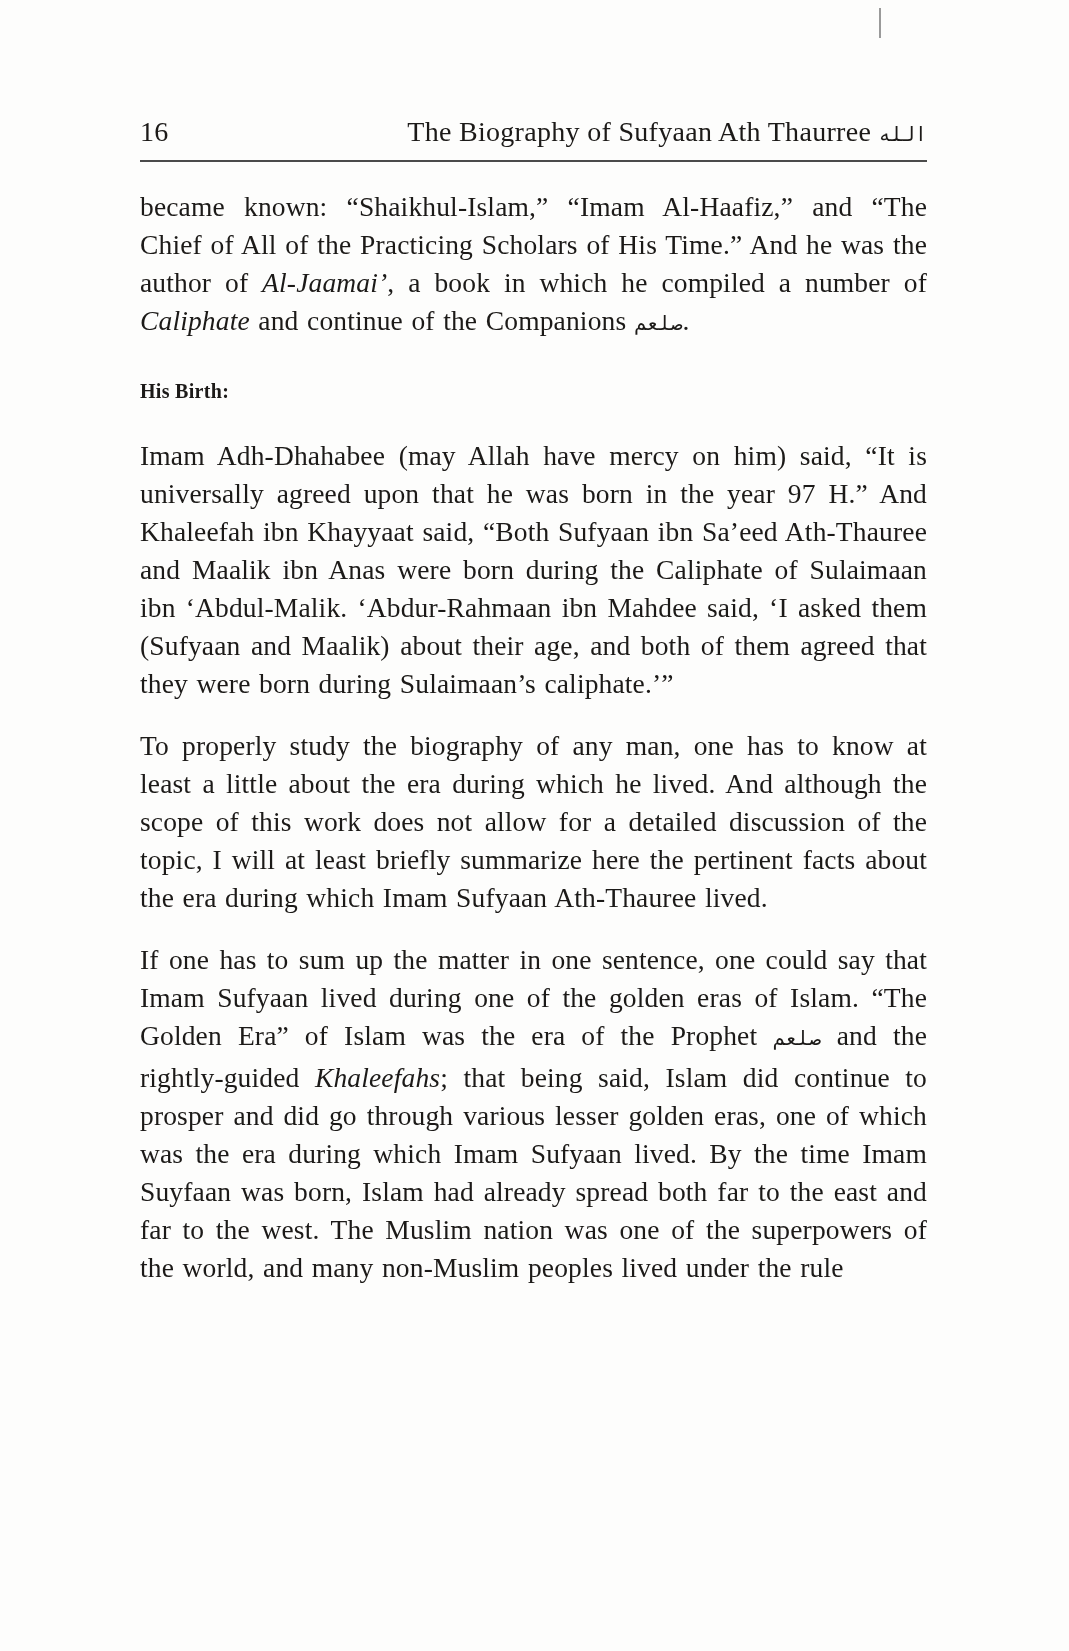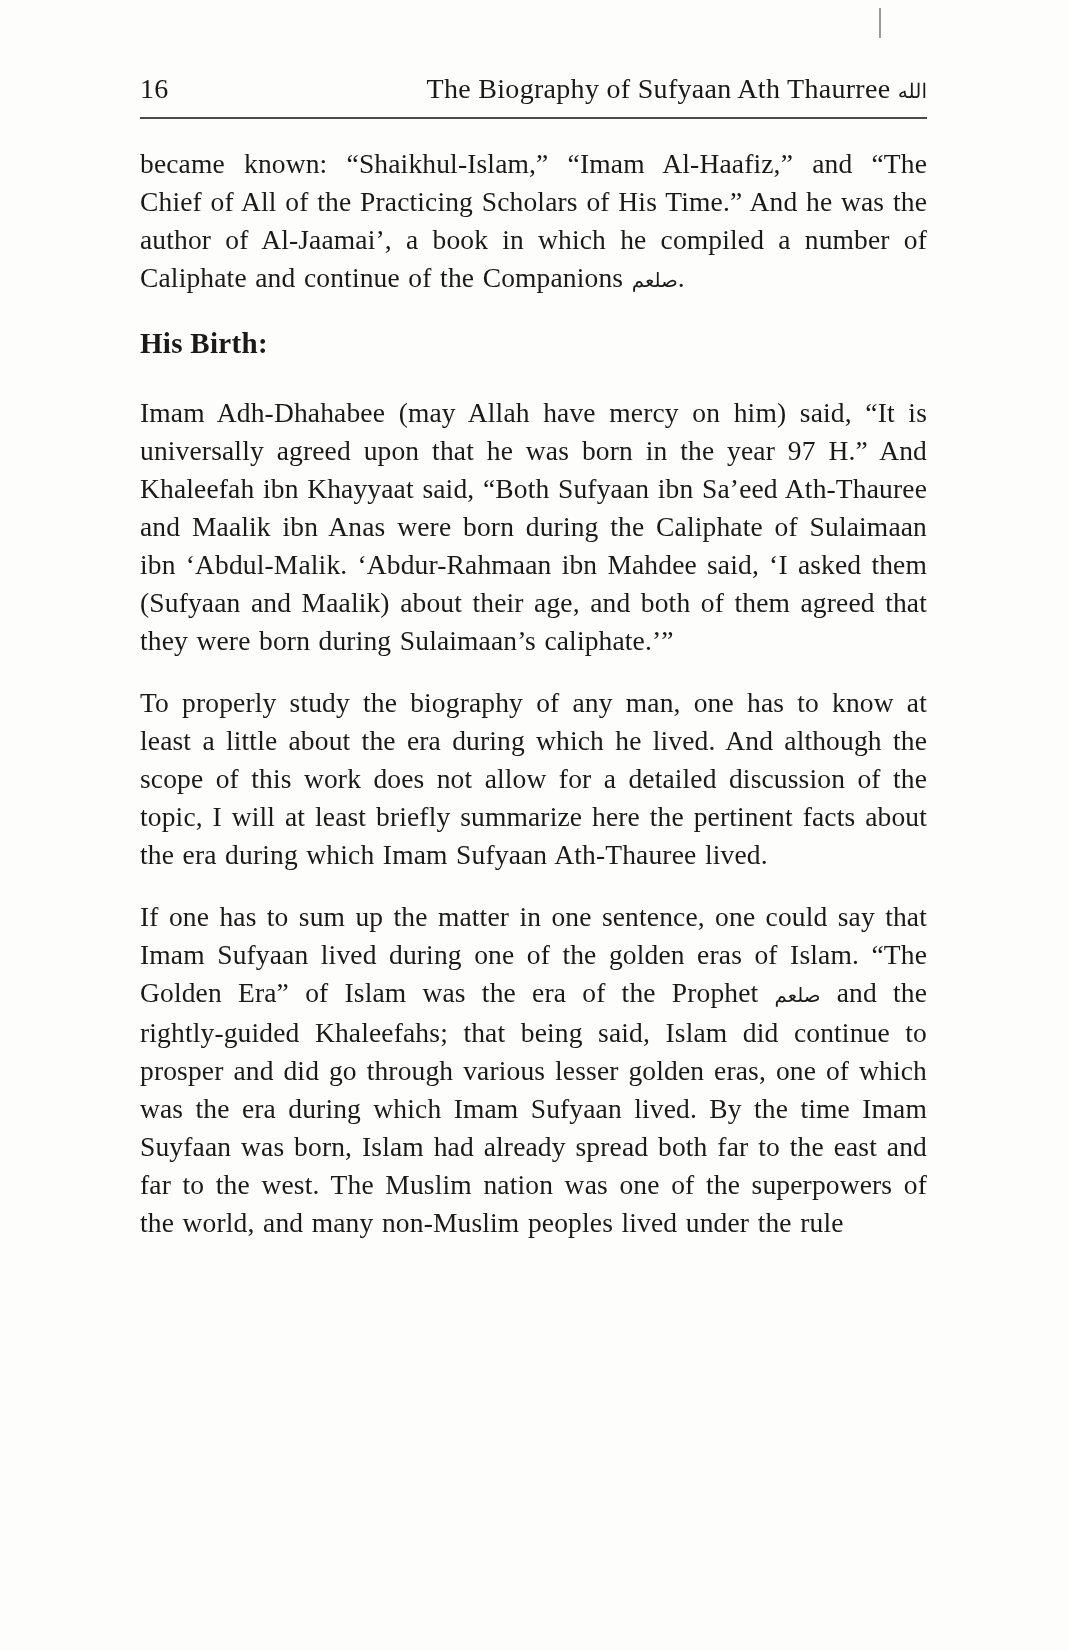--- a/index.html
+++ b/index.html
@@ -12,21 +12,21 @@
     background: #fdfdfc;
     color: #1c1a18;
     font-family: "Liberation Serif", "DejaVu Serif", serif;
     position: relative;
     overflow: hidden;
   }
   .page {
     box-sizing: border-box;
     width: 1069px;
     height: 1651px;
-    padding: 73px 142px 40px 140px;
+    padding: 116px 142px 40px 140px;
   }
   .header-row {
     display: flex;
     justify-content: space-between;
     align-items: baseline;
     font-size: 28px;
     letter-spacing: 0.3px;
     padding-bottom: 12px;
   }
   .header-title-wrap {
@@ -39,33 +39,34 @@
   }
   .body-para {
     font-size: 27.5px;
     line-height: 38px;
     text-align: justify;
     letter-spacing: 0.15px;
     word-spacing: 1.5px;
     margin: 0 0 24px 0;
   }
   .section-heading {
-    font-size: 29px;
+    font-size: 20px;
     font-weight: 700;
     letter-spacing: 0.3px;
-    margin: 28px 0 34px 0;
+    margin: 36px 0 34px 0;
   }
   .section-heading.era {
     font-size: 31px;
     margin: 28px 0 24px 0;
   }
   .it {
+    font-style: italic;
   }
   .arabic-glyph {
-    font-family: Liberation Serif, serif;
+    font-family: Liberation Mono, monospace;
     font-size: 0.72em;
     letter-spacing: 0;
     white-space: nowrap;
   }
   .scan-artifact {
     position: absolute;
     left: 879px;
     top: 8px;
     width: 2px;
     height: 30px;

